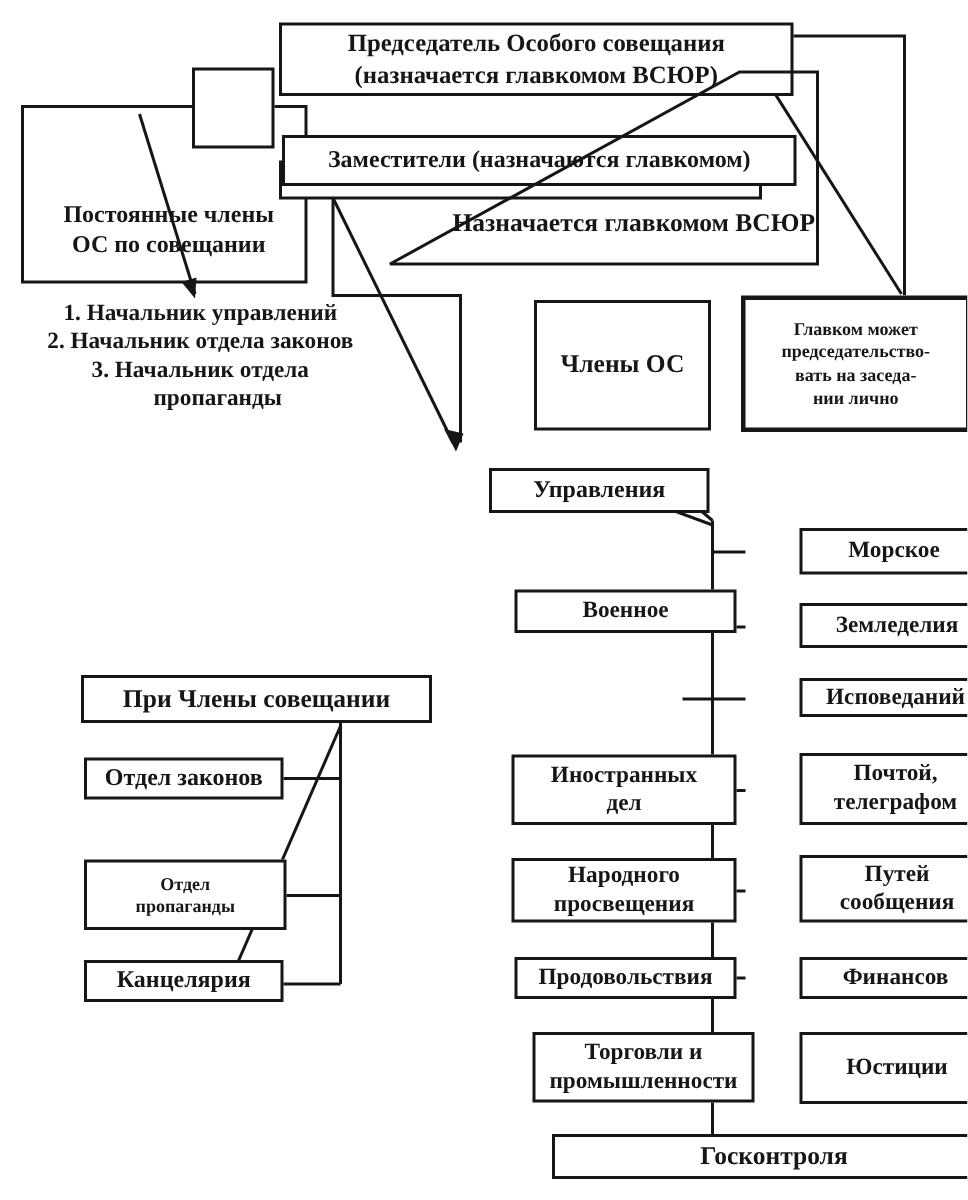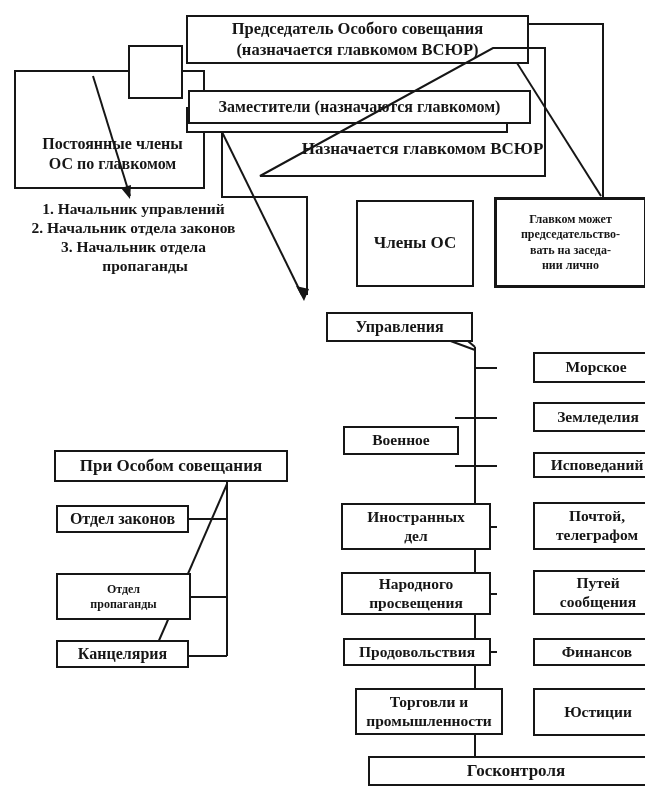--- a/index.html
+++ b/index.html
@@ -65,21 +65,21 @@
   <div class="box" style="left:150px;top:15px;width:343px;height:49px;font-size:16.5px">Председатель Особого совещания
 (назначается главкомом ВСЮР)</div>
 
   <div class="box" style="left:92px;top:45px;width:55px;height:54px"></div>
 
   <div class="box" style="left:152px;top:90px;width:343px;height:34px;font-size:16px">Заместители (назначаются главкомом)</div>
 
   <div class="text-block" style="left:300px;top:139px;width:245px;height:32px;font-size:17px;text-align:center">Назначается главкомом ВСЮР</div>
 
   <div class="text-block" style="left:20px;top:134px;width:185px;height:52px;font-size:16px;text-align:center;line-height:1.25">Постоянные члены
-ОС по главкомом</div>
+ОС по совещании</div>
 
   <div class="text-block" style="left:16px;top:199px;width:235px;height:82px;font-size:15.5px;line-height:19px;white-space:pre-wrap;text-align:center">1. Начальник управлений
 2. Начальник отдела законов
 3. Начальник отдела
       пропаганды</div>
 
   <div class="box" style="left:320px;top:200px;width:118px;height:87px;font-size:17px">Члены ОС</div>
 
   <div class="box thick" style="left:458px;top:197px;width:153px;height:91px;font-size:12px;line-height:1.28">Главком может
 председательство-
@@ -91,32 +91,32 @@
   <div class="box" style="left:497px;top:352px;width:126px;height:31px">Морское</div>
   <div class="box" style="left:497px;top:402px;width:130px;height:30px">Земледелия</div>
   <div class="box" style="left:497px;top:452px;width:128px;height:26px">Исповеданий</div>
   <div class="box" style="left:497px;top:502px;width:128px;height:48px">Почтой,
 телеграфом</div>
   <div class="box" style="left:497px;top:570px;width:130px;height:45px">Путей
 сообщения</div>
   <div class="box" style="left:497px;top:638px;width:128px;height:28px">Финансов</div>
   <div class="box" style="left:497px;top:688px;width:130px;height:48px">Юстиции</div>
 
-  <div class="box" style="left:307px;top:426px;width:116px;height:29px">Военное</div>
+  <div class="box" style="left:307px;top:393px;width:148px;height:29px">Военное</div>
   <div class="box" style="left:305px;top:503px;width:150px;height:47px">Иностранных
 дел</div>
   <div class="box" style="left:305px;top:572px;width:150px;height:43px">Народного
 просвещения</div>
   <div class="box" style="left:307px;top:638px;width:148px;height:28px">Продовольствия</div>
   <div class="box" style="left:319px;top:688px;width:148px;height:47px">Торговли и
 промышленности</div>
 
   <div class="box" style="left:332px;top:756px;width:296px;height:30px;font-size:17px">Госконтроля</div>
 
-  <div class="box" style="left:18px;top:450px;width:234px;height:32px;font-size:17px">При Особом совещания</div>
+  <div class="box" style="left:18px;top:450px;width:234px;height:32px;font-size:17px">При Члены совещании</div>
   <div class="box" style="left:20px;top:505px;width:133px;height:28px;font-size:16px">Отдел законов</div>
   <div class="box" style="left:20px;top:573px;width:135px;height:47px;font-size:12px">Отдел
 пропаганды</div>
   <div class="box" style="left:20px;top:640px;width:133px;height:28px;font-size:16px">Канцелярия</div>
 
   <svg class="layer" width="645" height="800" viewBox="0 0 645 800">
     <g stroke="#161616" stroke-width="2" fill="none">
       <path d="M260 176 L545 176 L545 48 L493 48 Z"></path>
       <line x1="93" y1="76" x2="130" y2="196"></line>
     </g>

